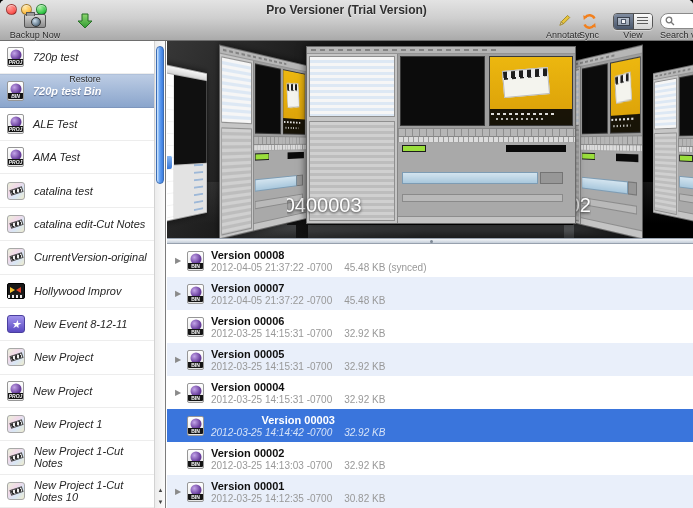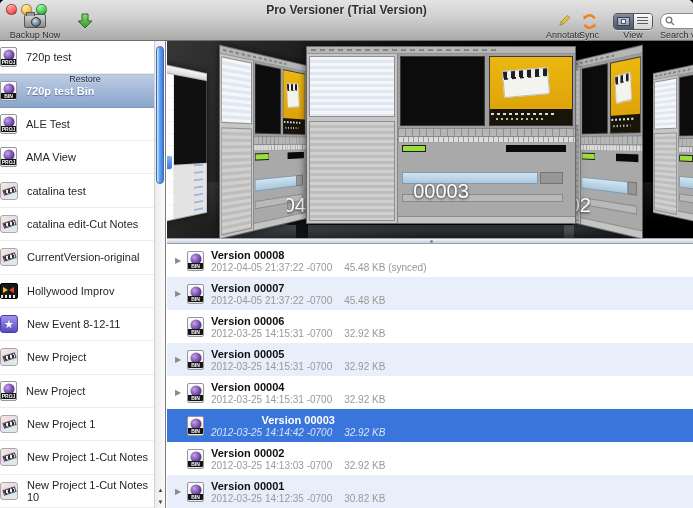--- a/index.html
+++ b/index.html
@@ -49,22 +49,22 @@
   .search-pill { width:72px; height:16px; background:#fff; border:1px solid #8a8a8a; border-radius:9px;
     display:flex; align-items:center; padding:0 4px; gap:2px; }
   .search-pill input { border:none; outline:none; width:48px; font-size:10px; background:transparent;
     font-family:"Liberation Sans",sans-serif; }
   .tb-search .lbl { white-space:nowrap; }
 
   
   .sidebar { position:absolute; left:0; top:41px; bottom:0; width:166px; background:#fff;
     border-right:1px solid #7c7c7c; z-index:5; }
   .sb-items { position:absolute; left:0; top:0; right:11px; bottom:0; display:flex; flex-direction:column; }
-  .sb-item { height:33.36px; flex:0 0 33.36px; display:flex; align-items:center; gap:9px; 
-    font-size:11px; color:#262626; border-bottom:1px solid #ededed; background:#fff; }
+  .sb-item { height:33.36px; flex:0 0 33.36px; display:flex; align-items:center; gap:9px; padding-left:7px;
+    font-size:11px; color:#262626; border-bottom:1px solid #ededed; background:#fff;font-style:italic; }
   .sb-item.selected { background:linear-gradient(180deg,#bcccе4,#8aa5cc); background:linear-gradient(180deg,#bccce4,#8aa5cc);
     border-top:1px solid #b0c1da; border-bottom:1px solid #7d96bd; color:#fff; font-weight:bold;
     text-shadow:0 1px 1px rgba(10,20,60,.45); }
   .sb-scroll { position:absolute; right:0; top:0; bottom:0; width:11px;
     background:linear-gradient(90deg,#ececec,#fbfbfb); border-left:1px solid #d2d2d2; }
   .sb-thumb { position:absolute; left:1px; top:5px; width:8px; height:138px; border-radius:5px;
     background:linear-gradient(90deg,#d8ecff,#62a0f2 45%,#3c7de0); border:1px solid #3a6cb4; }
   .sb-arrow { position:absolute; left:0; width:11px; height:11px; font-size:6px; color:#444;
     display:flex; align-items:center; justify-content:center; }
   .sb-arrow.up { bottom:13px; }
@@ -99,21 +99,21 @@
   .p-l2 { left:26px;  top:15px; width:150px; height:172px; transform:perspective(520px) rotateY(55deg); z-index:3; }
   .p-c  { left:139px; top:5px;  width:270px; height:178px; z-index:5; }
   .p-r1 { left:352px; top:15px; width:150px; height:172px; transform:perspective(520px) rotateY(-55deg); z-index:3; }
   .p-r2 { left:450px; top:24px; width:148px; height:156px; transform:perspective(520px) rotateY(-55deg); z-index:2; }
   .cf-refl { position:absolute; z-index:1; height:44px;
     background:linear-gradient(180deg,rgba(190,195,200,.30),rgba(110,115,120,.10) 45%,transparent 80%); }
   .r-c  { left:141px; top:184px; width:266px; z-index:4; }
   .r-l2 { left:30px; top:182px; width:130px; transform:perspective(520px) rotateY(55deg); }
   .r-r1 { left:366px; top:182px; width:130px; transform:perspective(520px) rotateY(-55deg); }
   .cf-label { position:absolute; z-index:6; color:#fff; font-size:20px; text-shadow:0 1px 3px rgba(0,0,0,.8); }
-  .lab-c { left:139px; top:139px; width:270px; text-align:center; }
+  .lab-c { left:139px; top:153px; width:270px; }
   .lab-peek { z-index:4; overflow:hidden; height:26px; top:153px; }
   .lab-l { left:120px; width:19px; } .lab-l span { float:right; }
   .lab-r { left:409px; width:15px; } .lab-r span { float:right; }
 
   
   .shot { width:100%; height:100%; background:#b6b6b6; border:1px solid #6a6a6a; display:flex; flex-direction:column;
     box-shadow:0 0 8px rgba(0,0,0,.65); }
   .sh-menubar { height:7px; background:linear-gradient(#f0f0f0,#cdcdcd); border-bottom:1px solid #949494;
     background-image:repeating-linear-gradient(90deg,rgba(90,90,90,.55) 0 5px,transparent 5px 9px);
     background-size:70% 2px; background-repeat:no-repeat; background-position:4px 2px; }
@@ -287,21 +287,21 @@
             <span class="orb"></span>
             <span class="band">PROJ</span>
           </span>
         <span>ALE Test</span>
       </div>
       <div class="sb-item">
         <span class="doc">
             <span class="orb"></span>
             <span class="band">PROJ</span>
           </span>
-        <span>AMA View</span>
+        <span>AMA Test</span>
       </div>
       <div class="sb-item">
         <span class="fcp"></span>
         <span>catalina test</span>
       </div>
       <div class="sb-item">
         <span class="fcp"></span>
         <span>catalina edit-Cut Notes</span>
       </div>
       <div class="sb-item">

